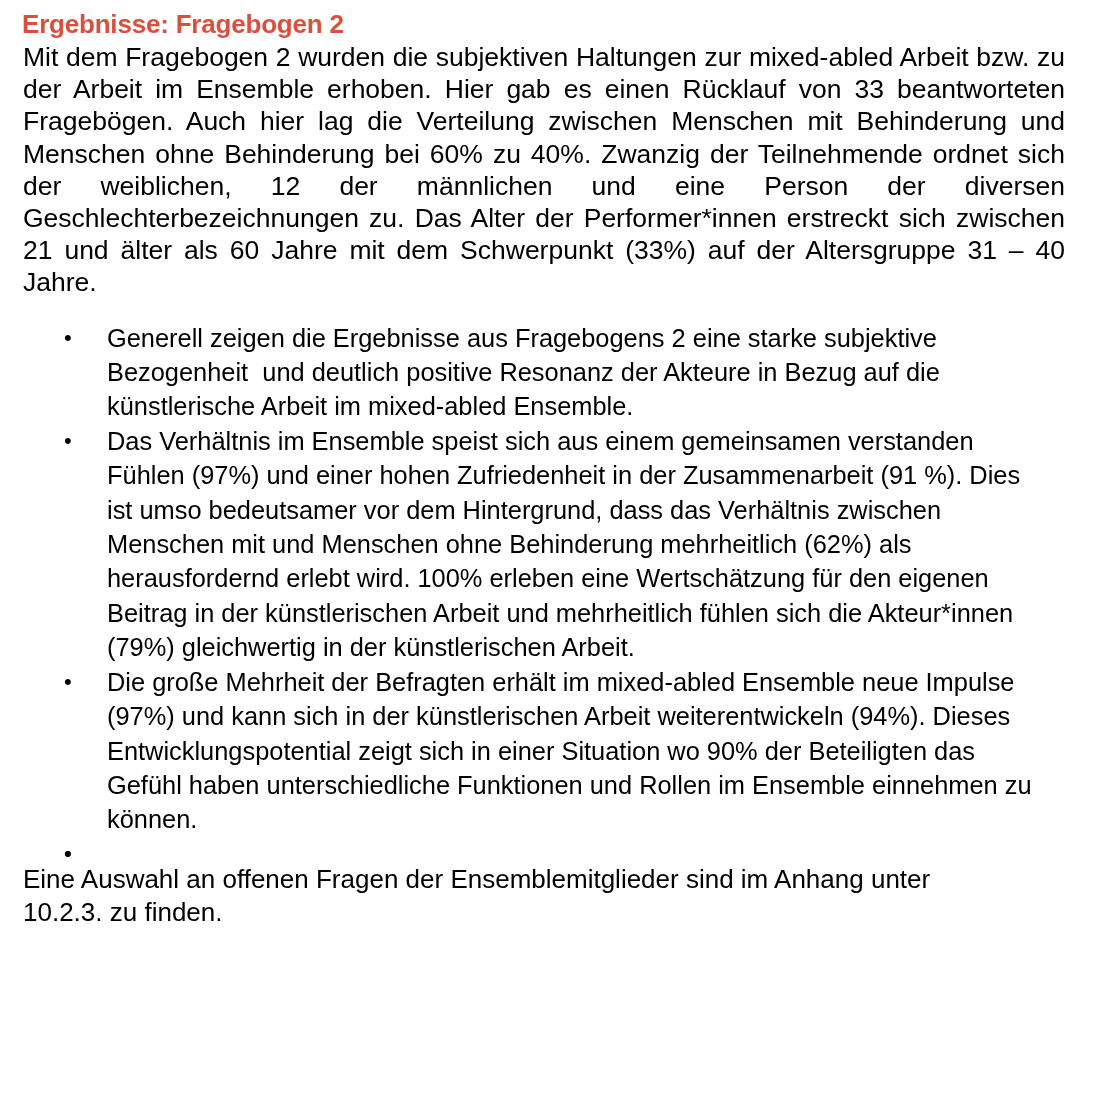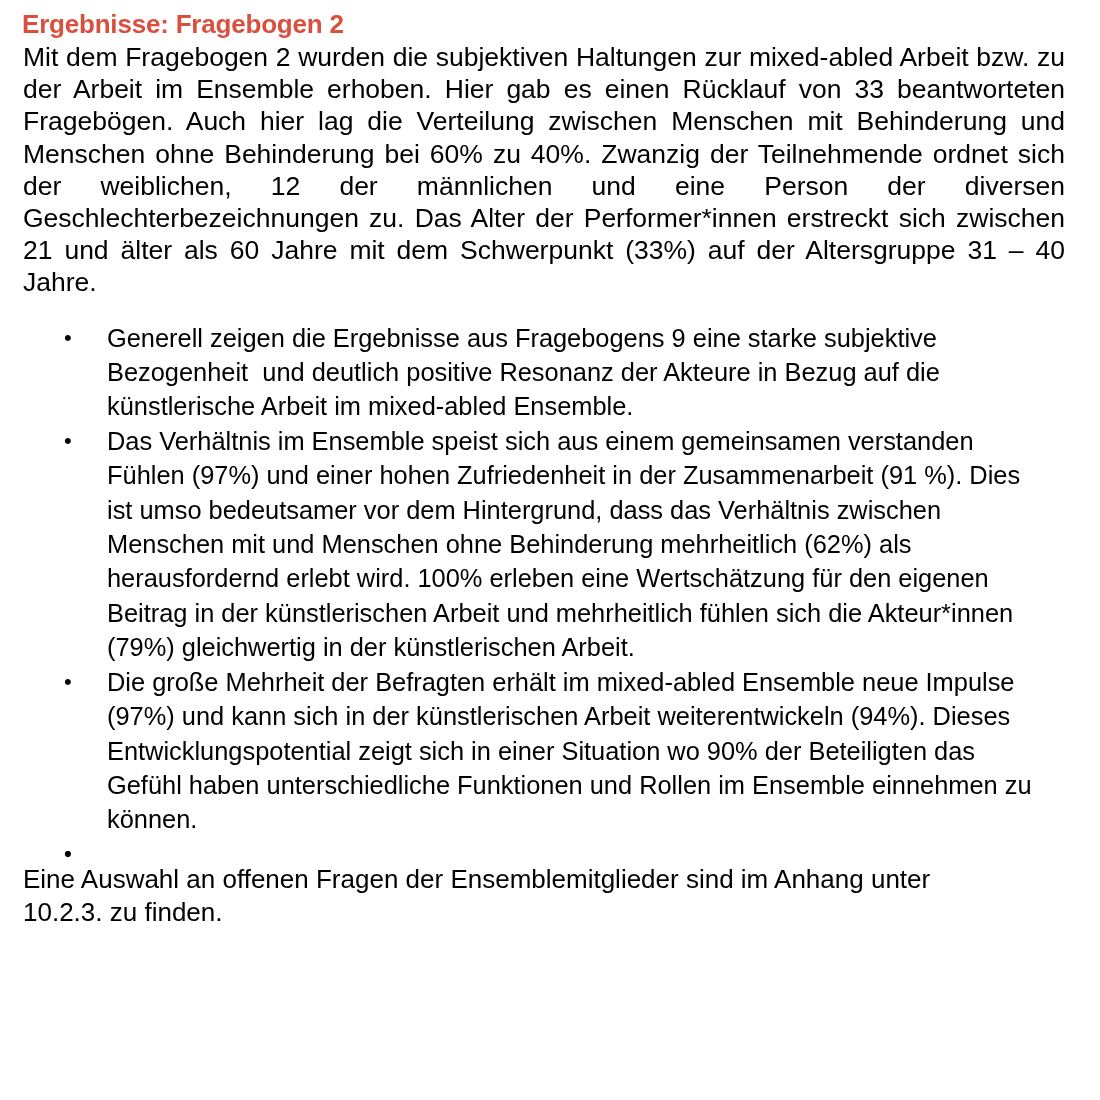--- a/index.html
+++ b/index.html
@@ -105,21 +105,21 @@
 
   <h1 class="doc-heading" style="color: rgb(217, 80, 63);">Ergebnisse: Fragebogen 2</h1>
 
   <div class="intro-block">
     <p class="intro-para">Mit dem Fragebogen 2 wurden die subjektiven Haltungen zur mixed-abled Arbeit bzw. zu der Arbeit im Ensemble erhoben. Hier gab es einen Rücklauf von 33 beantworteten Fragebögen. Auch hier lag die Verteilung zwischen Menschen mit Behinderung und Menschen ohne Behinderung bei 60% zu 40%. Zwanzig der Teilnehmende ordnet sich der weiblichen, 12 der männlichen und eine Person der diversen Geschlechterbezeichnungen zu. Das Alter der Performer*innen erstreckt sich zwischen 21 und älter als 60 Jahre mit dem Schwerpunkt (33%) auf der Altersgruppe 31 – 40 Jahre.</p>
   </div>
 
   <ul class="bullet-list">
     <li class="bullet-item">
       <span class="bullet-dot">•</span>
-      <span class="bullet-text">Generell zeigen die Ergebnisse aus Fragebogens 9 eine starke subjektive Bezogenheit  und deutlich positive Resonanz der Akteure in Bezug auf die künstlerische Arbeit im mixed-abled Ensemble.</span>
+      <span class="bullet-text">Generell zeigen die Ergebnisse aus Fragebogens 2 eine starke subjektive Bezogenheit  und deutlich positive Resonanz der Akteure in Bezug auf die künstlerische Arbeit im mixed-abled Ensemble.</span>
     </li>
     <li class="bullet-item">
       <span class="bullet-dot">•</span>
       <span class="bullet-text">Das Verhältnis im Ensemble speist sich aus einem gemeinsamen verstanden Fühlen (97%) und einer hohen Zufriedenheit in der Zusammenarbeit (91 %). Dies ist umso bedeutsamer vor dem Hintergrund, dass das Verhältnis zwischen Menschen mit und Menschen ohne Behinderung mehrheitlich (62%) als herausfordernd erlebt wird. 100% erleben eine Wertschätzung für den eigenen Beitrag in der künstlerischen Arbeit und mehrheitlich fühlen sich die Akteur*innen (79%) gleichwertig in der künstlerischen Arbeit.</span>
     </li>
     <li class="bullet-item">
       <span class="bullet-dot">•</span>
       <span class="bullet-text">Die große Mehrheit der Befragten erhält im mixed-abled Ensemble neue Impulse (97%) und kann sich in der künstlerischen Arbeit weiterentwickeln (94%). Dieses Entwicklungspotential zeigt sich in einer Situation wo 90% der Beteiligten das Gefühl haben unterschiedliche Funktionen und Rollen im Ensemble einnehmen zu können.</span>
     </li>
     <li class="bullet-item">

